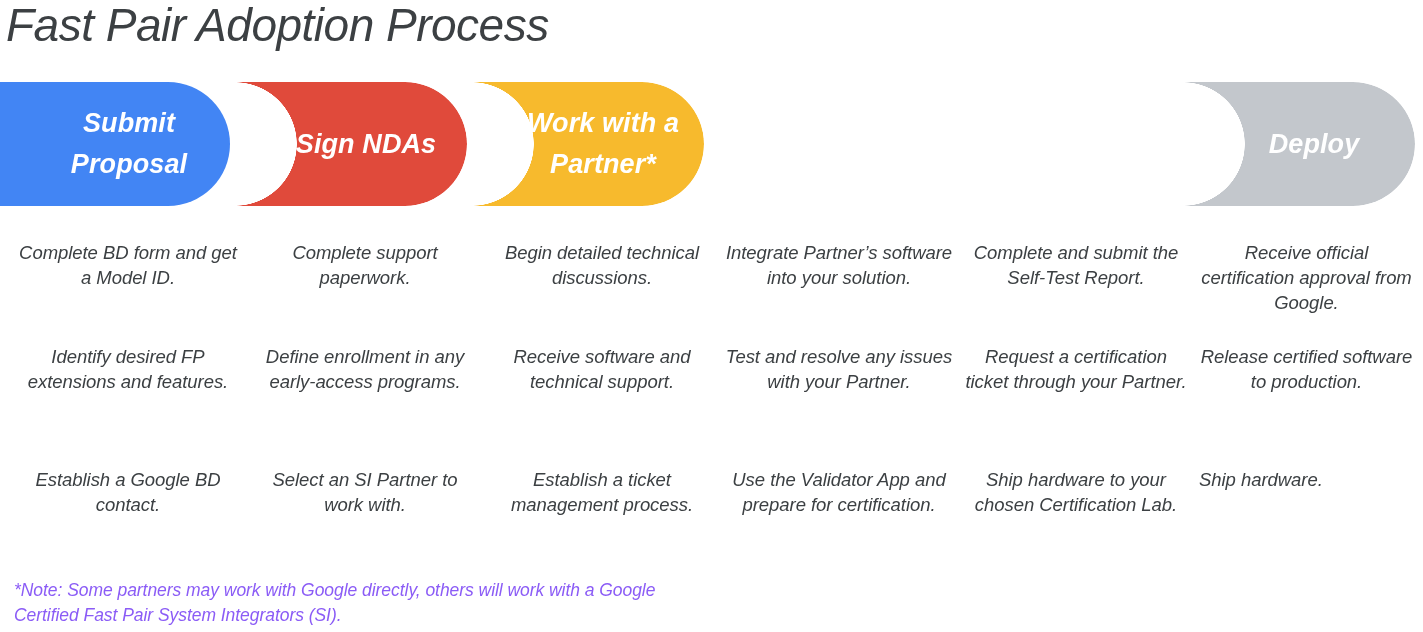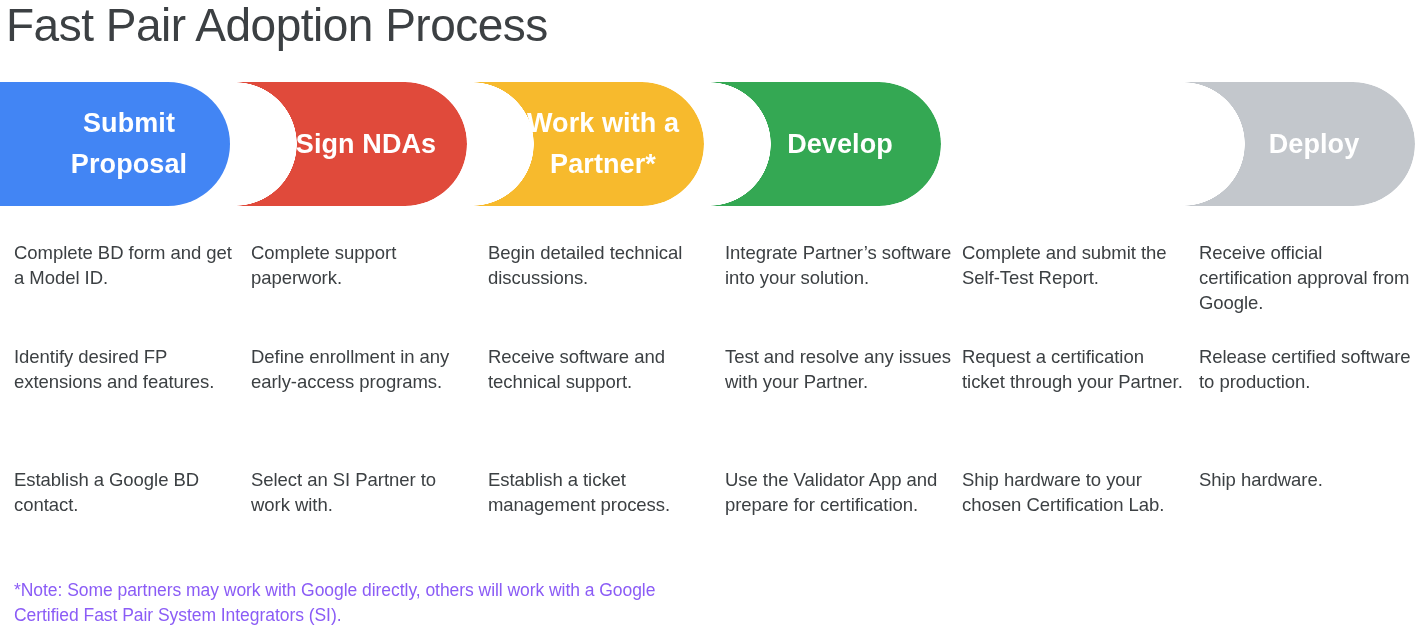--- a/index.html
+++ b/index.html
@@ -14,20 +14,21 @@
     overflow: hidden;
     font-family: "Liberation Sans", "DejaVu Sans", sans-serif;
     -webkit-font-smoothing: antialiased;
   }
 
   #page {
     position: relative;
     width: 1423px;
     height: 632px;
     background: #ffffff;
+    font-style: italic;
   }
 
   
   .page-title {
     position: absolute;
     left: 6px;
     top: -4px;
     font-size: 46px;
     line-height: 58px;
     font-weight: 400;
@@ -82,20 +83,21 @@
   .chevron.c4 { left: 948px;  background: #DD5DEE; }
   .chevron.c5 { left: 1185px; background: #C3C7CC; }
 
   
   .columns {
     position: absolute;
     left: 0;
     top: 240px;
     width: 1423px;
     height: 320px;
+    text-align: center;
   }
   .column {
     position: absolute;
     top: 0;
     width: 228px;
   }
   .column.k0 { left: 14px; }
   .column.k1 { left: 251px; }
   .column.k2 { left: 488px; }
   .column.k3 { left: 725px; }
@@ -138,23 +140,20 @@
     </div>
 
     <div class="chevron c1" style="background: rgb(224, 74, 59);">
       <span class="chevron-label">Sign NDAs</span>
     </div>
 
     <div class="chevron c2" style="background: rgb(247, 186, 45);">
       <span class="chevron-label">Work with a Partner*</span>
     </div>
 
-    <div class="chevron c3" style="background: rgb(52, 168, 83);">
-      <span class="chevron-label">Develop</span>
-    </div>
 
 
     <div class="chevron c5" style="background: rgb(195, 199, 204);">
       <span class="chevron-label">Deploy</span>
     </div>
 
   </div>
 
   <div class="columns">
 

